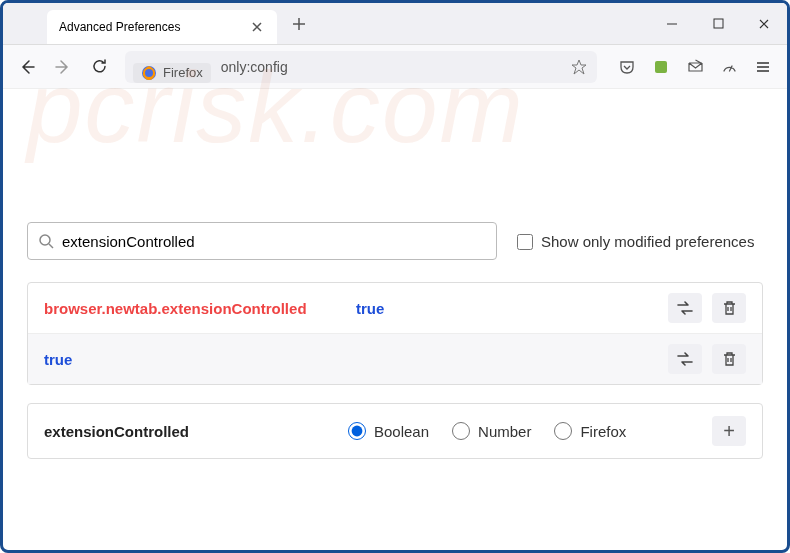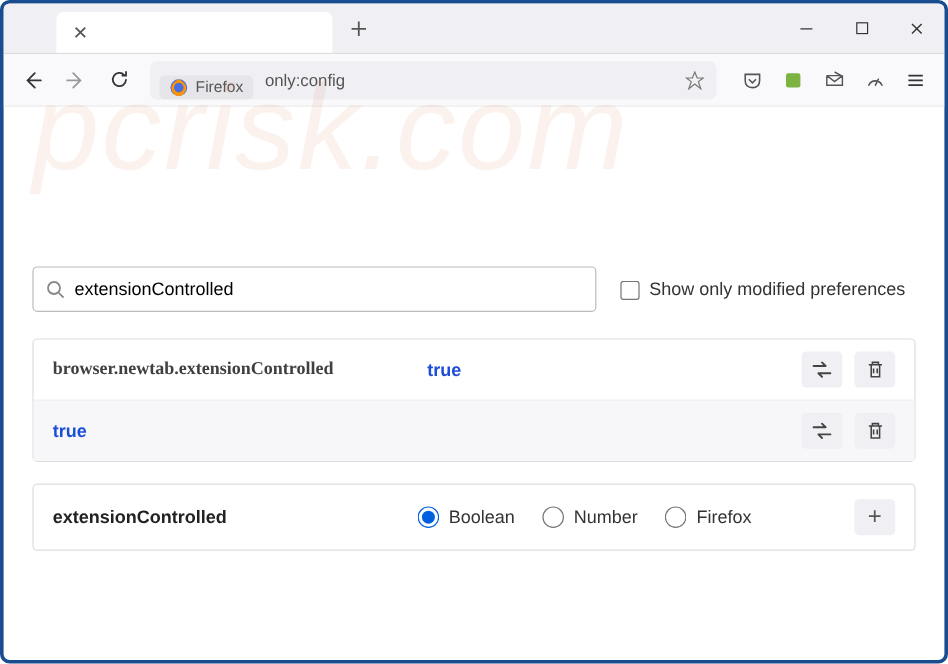--- a/index.html
+++ b/index.html
@@ -28,40 +28,41 @@
     .search-row { display: flex; align-items: center; gap: 20px; margin-bottom: 22px; }
     .search-box { flex: 1; height: 38px; border: 1px solid #bbb; border-radius: 4px; display: flex; align-items: center; padding: 0 10px; gap: 8px; max-width: 470px; }
     .search-box input { border: none; outline: none; font-size: 15px; flex: 1; }
     .checkbox-wrap { display: flex; align-items: flex-end; gap: 8px; font-size: 15px; color: #333; }
     .checkbox-wrap input { width: 16px; height: 16px; }
     
     .pref-list { border: 1px solid #ddd; border-radius: 4px; margin-bottom: 18px; }
     .pref-row { display: flex; align-items: center; padding: 10px 16px; gap: 12px; }
     .pref-row:not(:last-child) { border-bottom: 1px solid #eee; }
     .pref-row:nth-child(even) { background: #f7f7f9; }
-    .pref-name { font-weight: 700; font-size: 15px; width: 300px; word-break: break-all; color: #404040; font-family: Liberation Serif, serif; }
+    .pref-name { font-weight: 700; font-size: 15px; width: 300px; word-break: break-all; color: #ef4444; }
     .pref-value { font-weight: 700; font-size: 15px; flex: 1; color: #1d4ed8; }
     .pref-actions { display: flex; gap: 10px; }
     .pref-btn { width: 34px; height: 30px; background: #f0f0f4; border: none; border-radius: 4px; display: flex; align-items: center; justify-content: center; cursor: pointer; }
     
     .add-row { border: 1px solid #ddd; border-radius: 4px; display: flex; align-items: center; padding: 12px 16px; gap: 24px; }
     .add-name { font-weight: 700; font-size: 15px; width: 280px; color: #222; }
     .radio-group { display: flex; gap: 23px; align-items: center; flex: 1; }
     .radio-item { display: flex; align-items: center; gap: 8px; font-size: 15px; color: #333; }
     .radio-item input { width: 18px; height: 18px; accent-color: #0060df; }
     .add-btn { width: 34px; height: 30px; background: #f0f0f4; border: none; border-radius: 4px; display: flex; align-items: center; justify-content: center; cursor: pointer; font-size: 20px; color: #555; }
     
     .watermark { position: absolute; top: 50%; left: 50%; transform: translate(-50%, -50%); font-size: 100px; font-weight: 400; color: rgba(220, 120, 80, 0.1); letter-spacing: 2px; pointer-events: none; z-index: 0; font-style: italic; white-space: nowrap; }
     .content > * { position: relative; z-index: 1; }
   </style>
 </head>
 <body>
 
 <div class="titlebar">
   <div class="tab">
+    <span class="tab-title">Advanced Preferences</span>
     <span class="tab-close">
       <svg width="12" height="12" viewBox="0 0 12 12">
           <path d="M2 2 L10 10 M10 2 L2 10" stroke="#555" stroke-width="1.5" fill="none"></path>
         </svg>
     </span>
   </div>
   <div class="newtab-btn">
     <svg width="14" height="14" viewBox="0 0 14 14">
         <path d="M7 1 V13 M1 7 H13" stroke="#555" stroke-width="1.5"></path>
       </svg>

